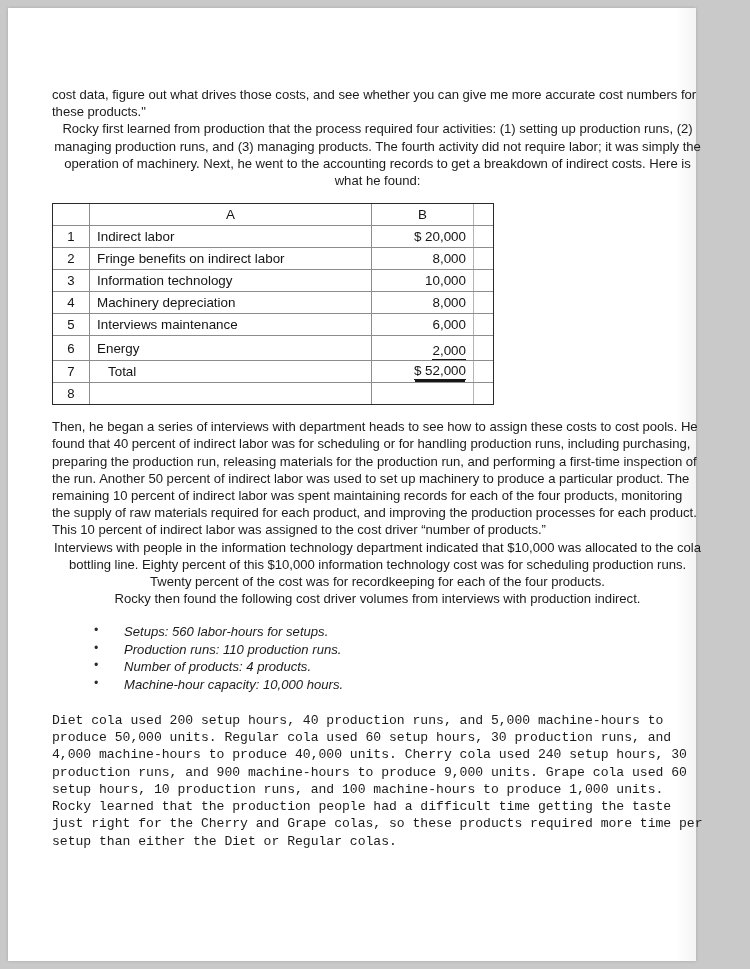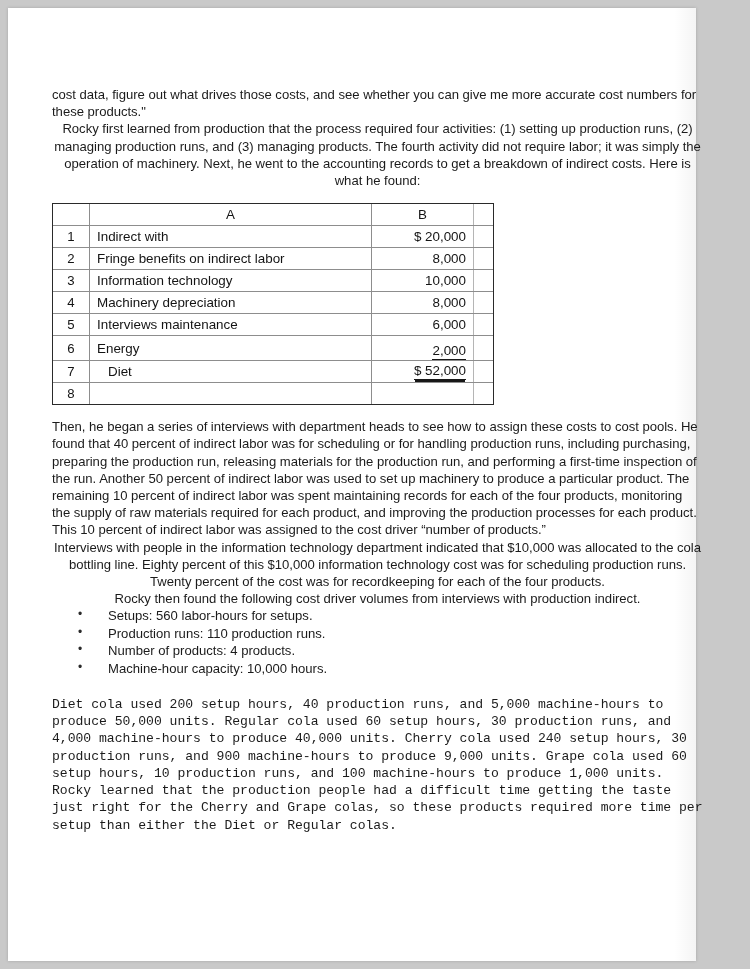--- a/index.html
+++ b/index.html
@@ -100,23 +100,24 @@
   .hdr .col-a, .hdr .col-b { text-align: center; padding: 0 !important; }
 
   .indent-1 { padding-left: 18px !important; }
 
   .u-single  { display: inline-block; border-bottom: 1.8px solid #171717; padding-bottom: 1px; margin-top: 7px; }
   .u-double  { display: inline-block; border-bottom: 1.6px solid #171717;
                box-shadow: 0 3px 0 -1px #171717; padding-bottom: 1px; }
 
   
   ul.bullets {
-    margin: 0;
+    margin: 16px;
     padding: 0;
     list-style: none;
+    font-style: italic;
   }
   ul.bullets li {
     font-size: 13.1px;
     line-height: 17.4px;
     color: #1b1b1b;
     padding-left: 56px;
     position: relative;
   }
   ul.bullets li::before {
     content: "\2022";
@@ -140,21 +141,21 @@
       <table class="sheet">
         <tbody id="sheet-body">
             <tr class="hdr">
               <td class="col-idx"></td>
               <td class="col-a">A</td>
               <td class="col-b">B</td>
               <td class="col-pad"></td>
             </tr>
             <tr>
               <td class="col-idx">1</td>
-              <td class="col-a">Indirect with</td>
+              <td class="col-a">Indirect labor</td>
               <td class="col-b"><span>$ 20,000</span></td>
               <td class="col-pad"></td>
             </tr>
             <tr>
               <td class="col-idx">2</td>
               <td class="col-a">Fringe benefits on indirect labor</td>
               <td class="col-b"><span>8,000</span></td>
               <td class="col-pad"></td>
             </tr>
             <tr>
@@ -176,21 +177,21 @@
               <td class="col-pad"></td>
             </tr>
             <tr>
               <td class="col-idx">6</td>
               <td class="col-a">Energy</td>
               <td class="col-b"><span class="u-single">2,000</span></td>
               <td class="col-pad"></td>
             </tr>
             <tr>
               <td class="col-idx">7</td>
-              <td class="col-a indent-1">Diet</td>
+              <td class="col-a indent-1">Total</td>
               <td class="col-b"><span class="u-double">$ 52,000</span></td>
               <td class="col-pad"></td>
             </tr>
             <tr>
               <td class="col-idx">8</td>
               <td class="col-a"></td>
               <td class="col-b"></td>
               <td class="col-pad"></td>
             </tr>
           </tbody>

